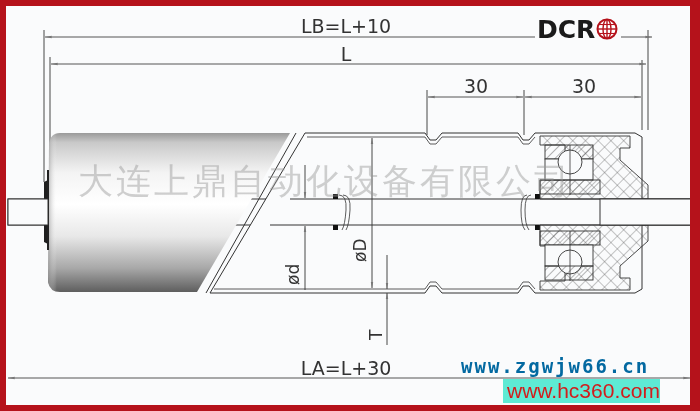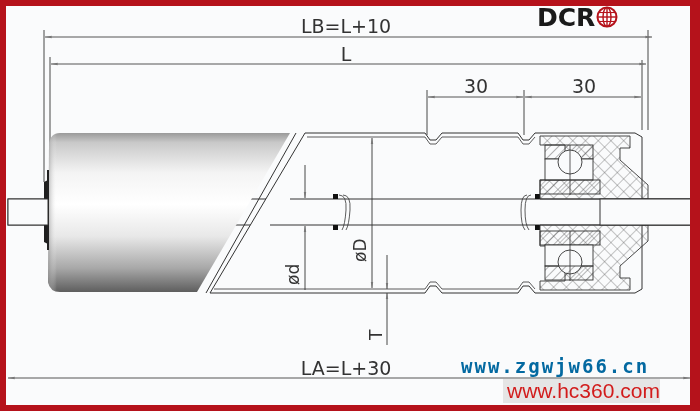--- a/index.html
+++ b/index.html
@@ -10,34 +10,34 @@
   }
   #frame-top { position:absolute; left:0; top:0; width:700px; height:6px; background:#b5121b; }
   #frame-left { position:absolute; left:0; top:0; width:6px; height:411px; background:#b5121b; }
   #frame-right { position:absolute; right:0; top:0; width:10px; height:411px; background:#b5121b; }
   #frame-bottom { position:absolute; left:0; bottom:0; width:700px; height:6px; background:#b5121b; }
   #drawing { position:absolute; left:0; top:0; }
   .dim-text { font-family: "DejaVu Sans", sans-serif; font-weight:normal; fill:#333; }
   #logo {
     position:absolute; left:535px; top:6px; height:22px; display:flex; align-items:center;
     font-family:"DejaVu Sans", sans-serif; font-weight:bold; font-size:25px; color:#1a1a1a;
-    letter-spacing:0px; background:#fafbfc; padding:0 2px;
+    letter-spacing:0px; background:#fafbfc; padding:12px 2px;
   }
   #logo .globe { display:inline-block; width:22px; height:22px; margin:0 1px; }
   #watermark-company {
     position:absolute; left:78px; top:158px; font-size:35px; color:rgba(150,150,150,0.45);
     font-family:"DejaVu Sans", sans-serif; letter-spacing:3px; white-space:nowrap; pointer-events:none;
   }
   #watermark-zgwjw {
     position:absolute; left:461px; top:355px; font-size:19px; font-weight:bold; color:#0369a1;
     font-family:"DejaVu Sans Mono", monospace; letter-spacing:2px; white-space:nowrap;
   }
   #watermark-hc360 {
     position:absolute; left:503px; top:379px; font-size:21px; color:#d21c1c;
-    font-family:"Liberation Sans", sans-serif; white-space:nowrap; background:#e5e5e5; padding-left:4px;
+    font-family:"Liberation Sans", sans-serif; white-space:nowrap; background:#5eead4; padding-left:4px;
   }
 </style>
 </head>
 <body>
 
 <div id="stage">
 
   <svg id="drawing" width="700" height="411" viewBox="0 0 700 411" xmlns="http://www.w3.org/2000/svg">
     <defs>
       <linearGradient id="tubeGrad" x1="0" y1="0" x2="0" y2="1">
@@ -144,20 +144,21 @@
     <text class="dim-text" x="346" y="33" font-size="19" text-anchor="middle">LB=L+10</text>
     <text class="dim-text" x="346" y="61" font-size="19" text-anchor="middle">L</text>
     <text class="dim-text" x="476" y="93" font-size="19" text-anchor="middle">30</text>
     <text class="dim-text" x="584" y="93" font-size="19" text-anchor="middle">30</text>
     <text class="dim-text" x="0" y="0" font-size="17" transform="translate(299,285) rotate(-90)">ød</text>
     <text class="dim-text" x="0" y="0" font-size="17" transform="translate(366,262) rotate(-90)">øD</text>
     <text class="dim-text" x="0" y="0" font-size="17" transform="translate(382,340) rotate(-90)">T</text>
     <text class="dim-text" x="346" y="375" font-size="19" text-anchor="middle">LA=L+30</text>
   </svg>
 
+  <div id="watermark-company">大连上鼎自动化设备有限公司</div>
 
   <div id="logo">
     <span>DCR</span>
     <svg class="globe" viewBox="0 0 22 22">
       <circle cx="11" cy="11" r="9.5" fill="#fff" stroke="#b5121b" stroke-width="2"></circle>
       <ellipse cx="11" cy="11" rx="4" ry="9.5" fill="none" stroke="#b5121b" stroke-width="1.4"></ellipse>
       <line x1="1.5" y1="11" x2="20.5" y2="11" stroke="#b5121b" stroke-width="1.4"></line>
       <line x1="11" y1="1.5" x2="11" y2="20.5" stroke="#b5121b" stroke-width="1.4"></line>
       <line x1="3" y1="6.5" x2="19" y2="6.5" stroke="#b5121b" stroke-width="1.1"></line>
       <line x1="3" y1="15.5" x2="19" y2="15.5" stroke="#b5121b" stroke-width="1.1"></line>

